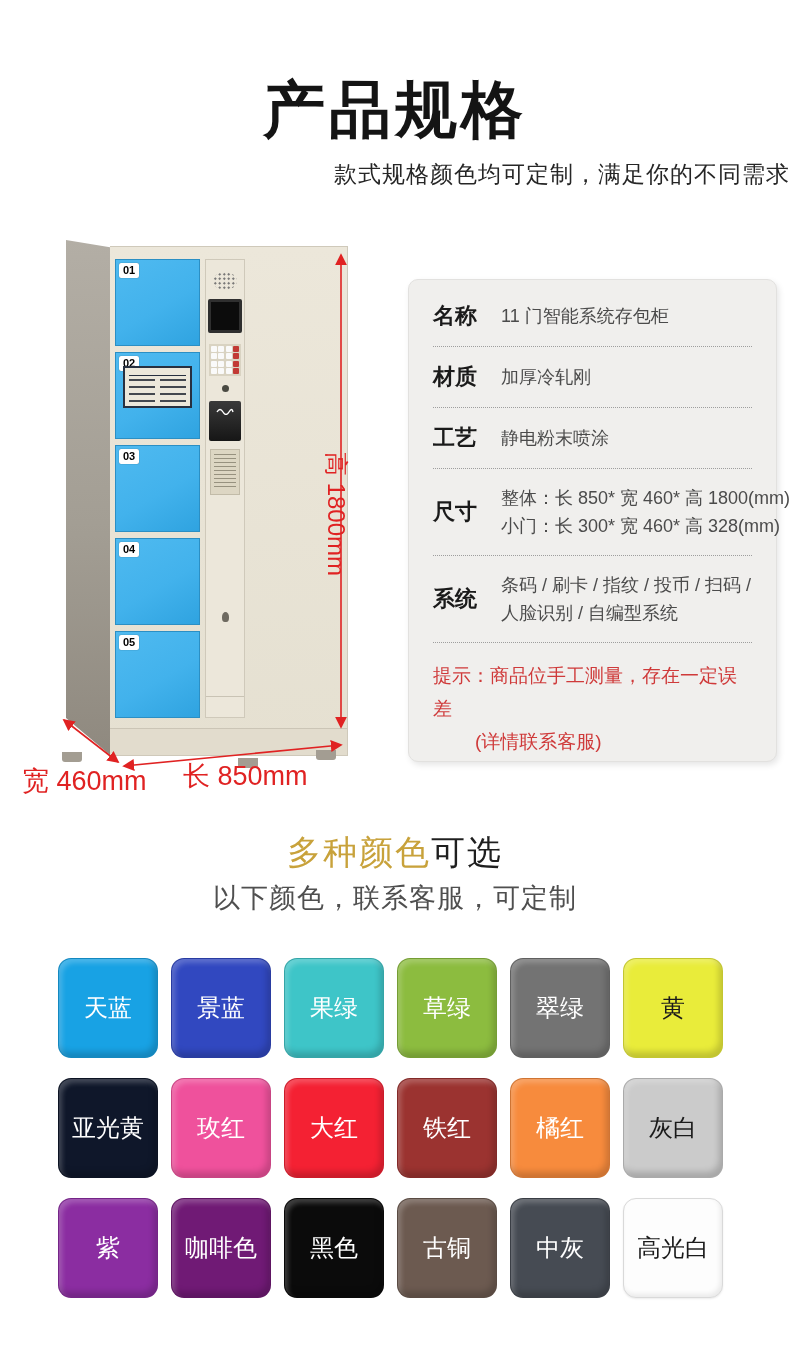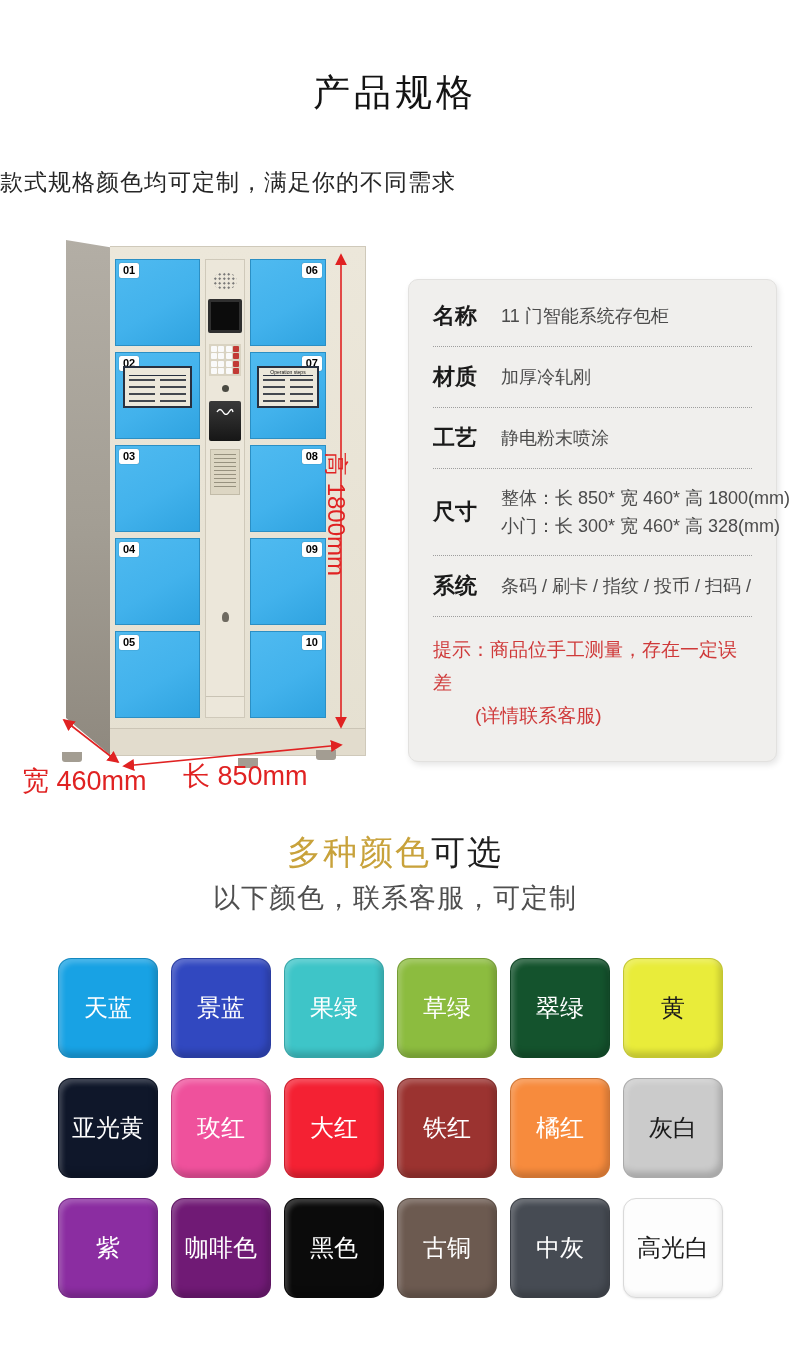--- a/index.html
+++ b/index.html
@@ -1,30 +1,30 @@
 <!DOCTYPE html>
 <html><head>
 <meta charset="utf-8">
 <style>
   html,body{margin:0;padding:0;background:#fff;}
   body{font-family:"Liberation Sans","DejaVu Sans",sans-serif;}
   .page{position:relative;width:790px;height:1348px;margin:0 auto;background:#fff;overflow:hidden;}
 
   
   .title{position:absolute;top:68px;left:0;width:100%;text-align:center;
-         font-size:37px;font-weight:400;color:#141414;letter-spacing:4px;margin:0;}
-  .subtitle{position:absolute;top:167px;left:0;width:100%;text-align:left;
+         font-size:62px;font-weight:700;color:#141414;letter-spacing:4px;margin:0;}
+  .subtitle{position:absolute;top:159px;left:0;width:100%;text-align:right;
          font-size:23px;color:#262626;letter-spacing:1px;margin:0;}
 
   
   .scene{position:absolute;left:0;top:230px;width:400px;height:575px;}
   .side{position:absolute;left:66px;top:10px;width:44px;height:515px;
         background:linear-gradient(180deg,#b3aea5 0%,#a39e94 55%,#8f897f 100%);
         clip-path:polygon(0 0,100% 1.4%,100% 100%,0 92.8%);}
-  .front{position:absolute;left:110px;top:16px;width:256px;height:510px;
+  .front{position:absolute;left:110px;top:16px;width:238px;height:510px;
         background:linear-gradient(180deg,#ece7da,#e5e0d1);
         border:1px solid #cfc9ba;border-left:none;box-sizing:border-box;}
   .door-col{position:absolute;top:12px;}
   .door-col.left{left:5px;width:85px;}
   .door-col.right{left:140px;width:76px;}
   .door{position:relative;height:87px;margin-bottom:6px;
         background:linear-gradient(150deg,#4fbaf0 0%,#42b2ec 55%,#2fa3e0 100%);
         border:1px solid #2b8fc4;box-sizing:border-box;}
   .door-num{position:absolute;top:3px;background:#fff;color:#000;font-weight:700;
         font-size:11px;line-height:15px;padding:0 4px;border-radius:2px;
@@ -128,44 +128,20 @@
           <div class="door">
             <span class="door-num left">03</span>
           </div>
           <div class="door">
             <span class="door-num left">04</span>
           </div>
           <div class="door">
             <span class="door-num left">05</span>
           </div>
         </div>
-      <div class="door-col right" id="right-doors">
-          <div class="door">
-            <span class="door-num right">06</span>
-          </div>
-          <div class="door">
-            <span class="door-num right">07</span>
-            <div class="placard">
-              <div class="placard-title">Operation steps</div>
-              <div class="placard-body">
-                <div class="pcol"></div>
-                <div class="pcol"></div>
-              </div>
-            </div>
-          </div>
-          <div class="door">
-            <span class="door-num right">08</span>
-          </div>
-          <div class="door">
-            <span class="door-num right">09</span>
-          </div>
-          <div class="door">
-            <span class="door-num right">10</span>
-          </div>
-        </div>
       <div class="center-col">
         <div class="speaker"></div>
         <div class="screen"></div>
         <div class="keypad" id="keypad">
             <span class="key"></span>
             <span class="key"></span>
             <span class="key"></span>
             <span class="key red"></span>
             <span class="key"></span>
             <span class="key"></span>
@@ -235,20 +211,21 @@
           <div class="spec-label">尺寸</div>
           <div class="spec-value">
             <div>整体：长 850* 宽 460* 高 1800(mm)</div>
             <div>小门：长 300* 宽 460* 高 328(mm)</div>
           </div>
         </div>
         <div class="spec-row">
           <div class="spec-label">系统</div>
           <div class="spec-value">
             <div>条码 / 刷卡 / 指纹 / 投币 / 扫码 /</div>
+            <div>人脸识别 / 自编型系统</div>
           </div>
         </div>
       </div>
     <div class="spec-note">
       <div class="note-line">提示：商品位手工测量，存在一定误差</div>
       <div class="note-line indent">(详情联系客服)</div>
     </div>
   </div>
 
   <h2 class="colors-heading"><span class="gold" style="color: rgb(200, 162, 59);">多种颜色</span><span>可选</span></h2>
@@ -259,30 +236,30 @@
       </div>
       <div class="swatch" style="background: rgb(49, 72, 192); color: rgb(255, 255, 255);">
         <span>景蓝</span>
       </div>
       <div class="swatch" style="background: rgb(62, 197, 200); color: rgb(255, 255, 255);">
         <span>果绿</span>
       </div>
       <div class="swatch" style="background: rgb(140, 188, 63); color: rgb(255, 255, 255);">
         <span>草绿</span>
       </div>
-      <div class="swatch" style="background: #14532d; color: rgb(255, 255, 255);">
+      <div class="swatch" style="background: #737373; color: rgb(255, 255, 255);">
         <span>翠绿</span>
       </div>
       <div class="swatch" style="background: rgb(233, 236, 58); color: rgb(26, 26, 26);">
         <span>黄</span>
       </div>
       <div class="swatch" style="background: #0f172a; color: rgb(255, 255, 255);">
         <span>亚光黄</span>
       </div>
-      <div class="swatch" style="background: rgb(239, 81, 156); color: rgb(255, 255, 255); border-radius: 18px;">
+      <div class="swatch" style="background: rgb(239, 81, 156); color: rgb(255, 255, 255);">
         <span>玫红</span>
       </div>
       <div class="swatch" style="background: rgb(244, 33, 51); color: rgb(255, 255, 255);">
         <span>大红</span>
       </div>
       <div class="swatch" style="background: rgb(155, 51, 48); color: rgb(255, 255, 255);">
         <span>铁红</span>
       </div>
       <div class="swatch" style="background: rgb(247, 139, 61); color: rgb(255, 255, 255);">
         <span>橘红</span>

